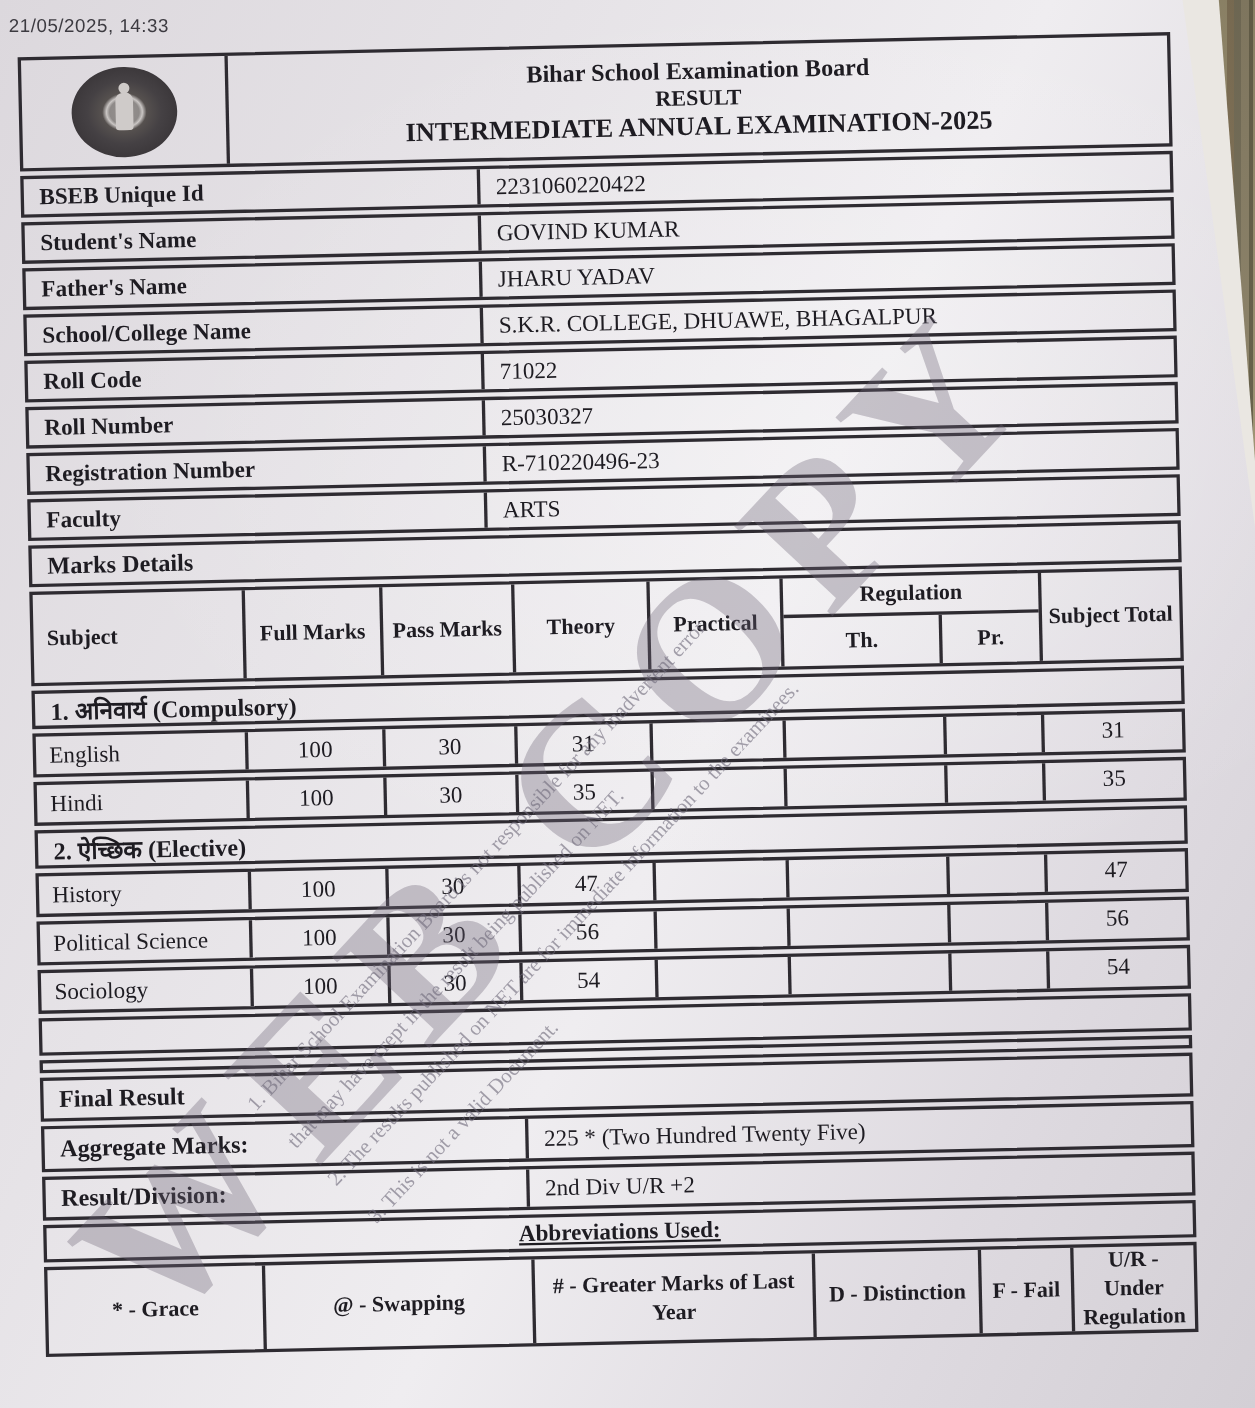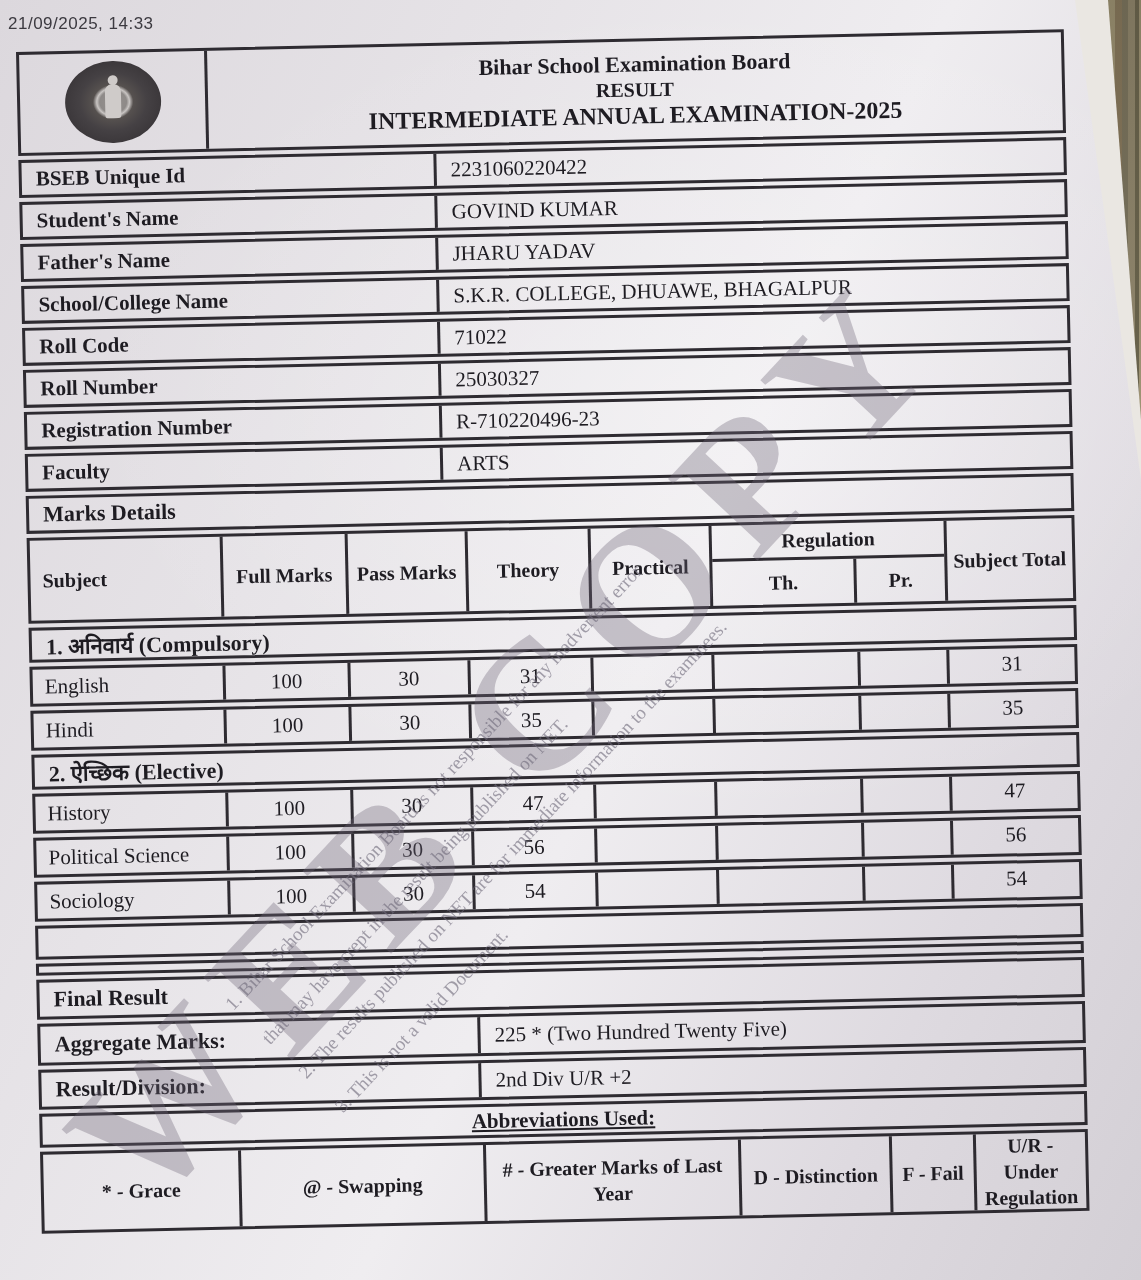--- a/index.html
+++ b/index.html
@@ -101,21 +101,21 @@
     font-size:19px; color:rgba(112,106,122,.62); line-height:50px; white-space:nowrap;
   }
 </style>
 </head>
 <body>
 
 <div class="under-sheet"></div>
 
 <div class="paper">
 
-  <div class="timestamp">21/09/2025, 14:33</div>
+  <div class="timestamp">21/05/2025, 14:33</div>
 
   <div class="doc">
 
     <div class="box hdr">
       <div class="logo-cell">
         <div class="seal">
           <div class="fig"></div>
         </div>
       </div>
       <div class="title-cell">

